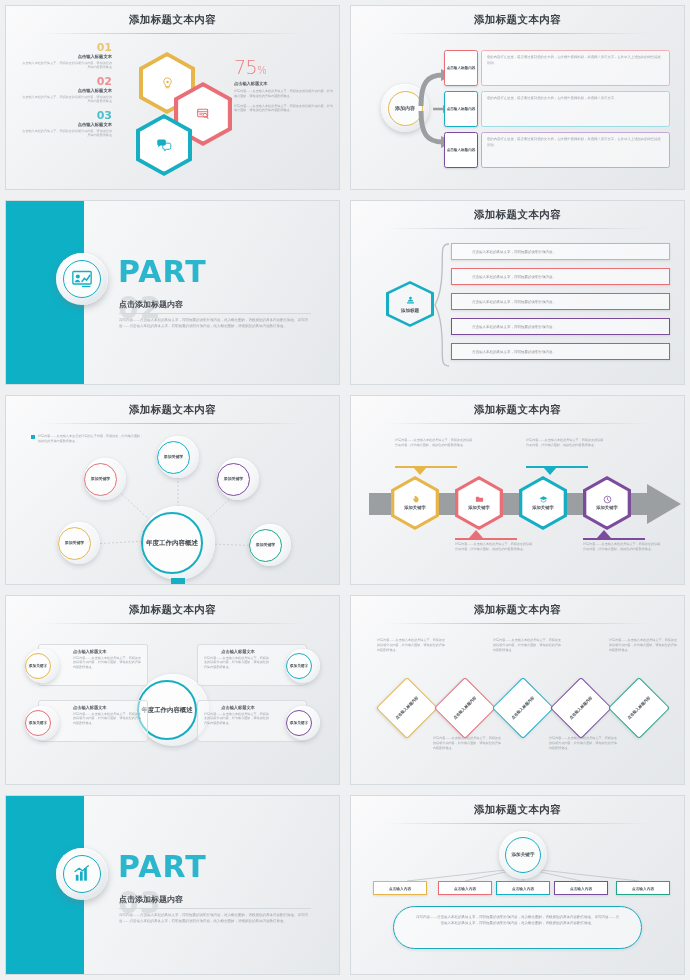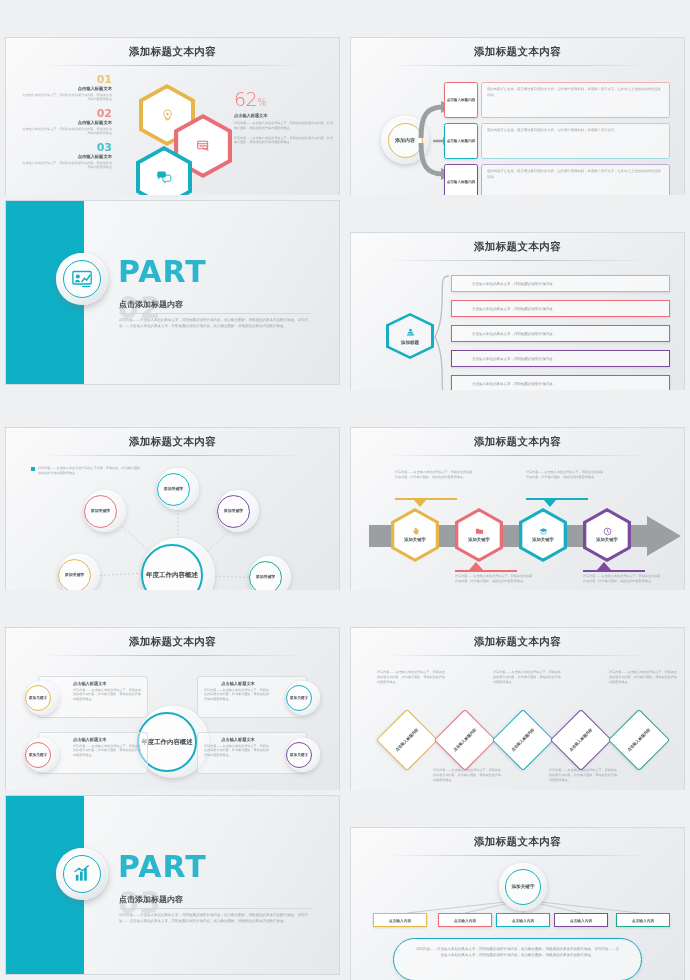--- a/index.html
+++ b/index.html
@@ -1,19 +1,19 @@
 <!DOCTYPE html>
 <html><head>
 <meta charset="utf-8">
 <style>
   *{box-sizing:border-box;margin:0;padding:0;}
   html,body{width:690px;height:980px;background:#e9ecee;font-family:"DejaVu Sans","Liberation Sans",sans-serif;}
   .gallery{width:690px;height:980px;display:grid;grid-template-columns:345px 345px;grid-template-rows:195px 195px 200px 200px 190px;}
   .slide{position:relative;overflow:hidden;background:#eef0f1;padding:5px;}
-  .card{position:relative;width:100%;height:100%;background:linear-gradient(135deg,#fbfbfc 0%,#eceef0 55%,#e4e7ea 100%);border:1px solid #d5dade;overflow:hidden;margin-top:32px;}
+  .card{position:relative;width:100%;height:100%;background:linear-gradient(135deg,#fbfbfc 0%,#eceef0 55%,#e4e7ea 100%);border:1px solid #d5dade;overflow:hidden;}
   .ttl{position:absolute;top:7px;left:0;right:0;text-align:center;font-size:10.5px;font-weight:bold;color:#3b4146;letter-spacing:.4px;}
   .rule{position:absolute;top:27px;left:34px;right:34px;height:1px;background:linear-gradient(to right,rgba(180,186,190,0),rgba(175,182,187,.85),rgba(180,186,190,0));}
 
   
   .body-txt{font-size:3.1px;line-height:1.55;color:#9aa1a7;}
   .hdr-sm{font-size:4.2px;font-weight:bold;color:#4a5156;}
   .chip-lbl{font-size:3.9px;font-weight:bold;color:#4d545a;line-height:1.25;text-align:center;}
 
   
   .s1-left{position:absolute;left:14px;top:36px;width:92px;}
@@ -122,21 +122,21 @@
         <div class="hexb" style="background:#fff;transform:scale(.86);"></div>
         <div class="hex" style="background:none;position:relative;">
           <svg width="16" height="14" viewBox="0 0 26 22">
             <path d="M2 4.5a2.5 2.5 0 0 1 2.5-2.5h9A2.5 2.5 0 0 1 16 4.5v5A2.5 2.5 0 0 1 13.5 12H7l-4 3 1-3H4.5A2.5 2.5 0 0 1 2 9.5z" fill="#16aec2"></path>
             <path d="M11 10.5A2.5 2.5 0 0 1 13.5 8h8a2.5 2.5 0 0 1 2.5 2.5v5A2.5 2.5 0 0 1 21.5 18H17l-3 2.5.7-2.5h-1.2A2.5 2.5 0 0 1 11 15.5z" fill="none" stroke="#16aec2" stroke-width="1.5"></path>
           </svg>
         </div>
       </div>
 
       <div class="s1-right">
-        <div class="pct"><span style="font-size:19px">62</span><span>%</span></div>
+        <div class="pct"><span style="font-size:19px">75</span><span>%</span></div>
         <div class="hdr-sm" style="margin:4px 0 3px">点击输入标题文本</div>
         <div class="body-txt" style="margin-bottom:5px">详写内容……点击输入本栏的具体文字，简明扼要的说明分项内容，此为概念图解，请根据您的具体内容酌情修改。</div>
         <div class="body-txt">详写内容……点击输入本栏的具体文字，简明扼要的说明分项内容，此为概念图解，请根据您的具体内容酌情修改。</div>
       </div>
     </div>
   </div>
 
   <div class="slide">
     <div class="card">
       <div class="ttl">添加标题文本内容</div>

